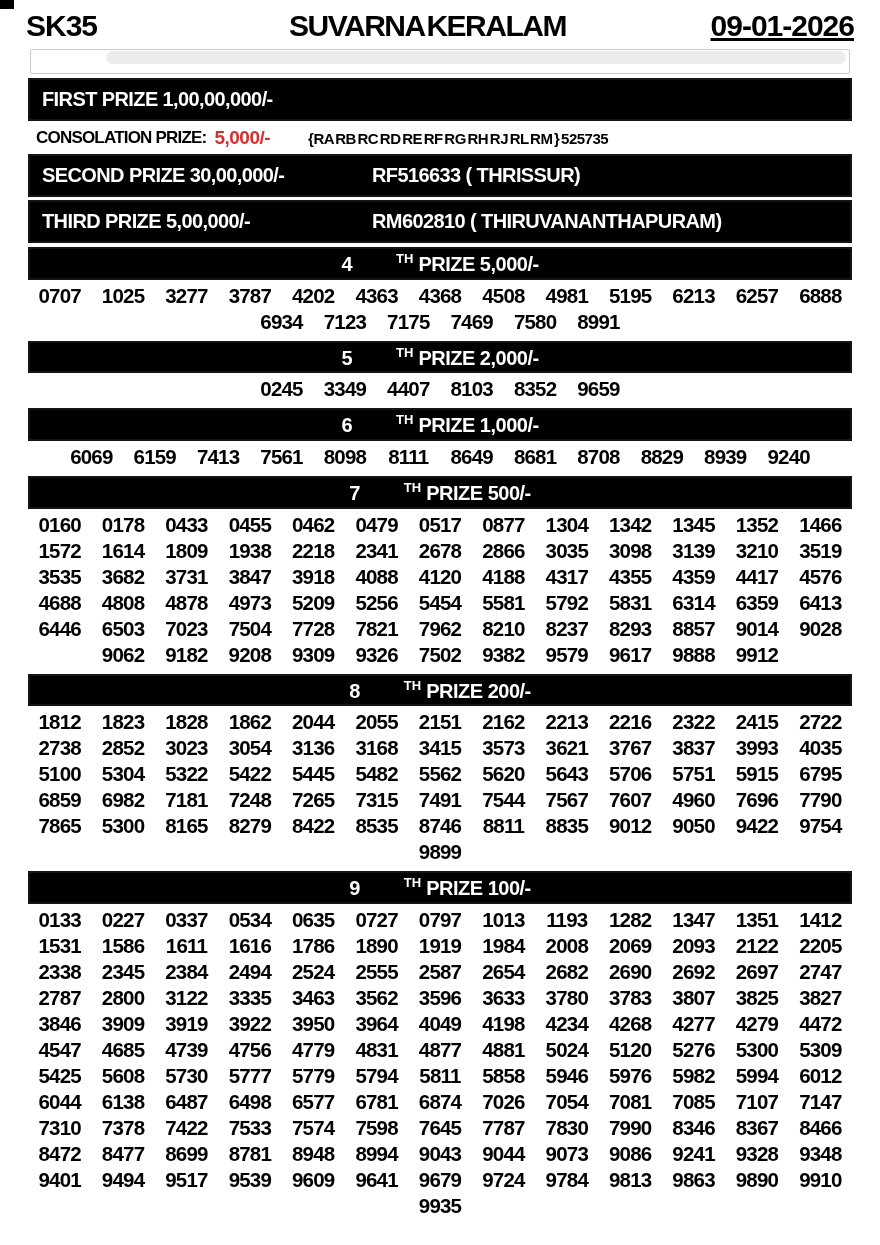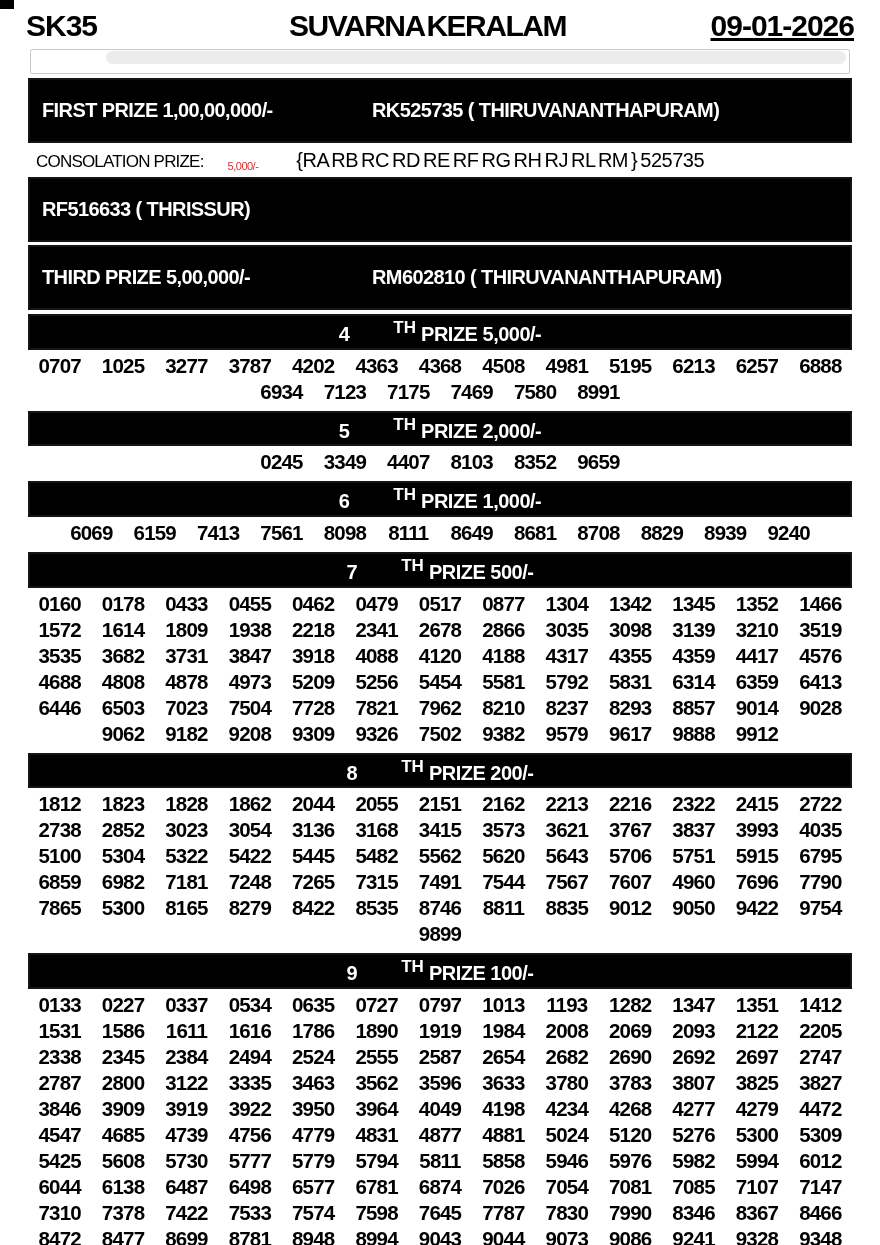--- a/index.html
+++ b/index.html
@@ -26,42 +26,42 @@
     border:1px solid #c9c9c9; border-radius:2px; position:relative; overflow:hidden;
   }
   .strip .thumb {
     position:absolute; top:1px; left:75px; right:3px; height:13px;
     background:#ececec; border-radius:7px;
   }
 
   
   .bar {
     background:#000; color:#fff; border:2px solid #151515;
-    margin:3px 0; padding:19px 12px; display:flex; align-items:center;
+    margin:3px 0; padding:8px 12px; display:flex; align-items:center;
     font-weight:bold; font-size:20px; letter-spacing:-0.6px; min-height:29px;
   }
   .bar .lbl { width:330px; }
   .bar .win { flex:1; }
 
   
   .consolation {
-    display:flex; align-items:flex-end; padding:3px 12px 2px 8px;
-    font-weight:normal; min-height:26px;
+    display:flex; align-items:center; padding:3px 12px 2px 8px;
+    font-weight:bold; min-height:26px;
   }
   .consolation .c-lbl { font-size:17px; letter-spacing:-0.8px; }
-  .consolation .c-amt { font-size:11px; margin-left:24px; letter-spacing:-0.5px; }
-  .consolation .c-series { font-size:20px; margin-left:38px; letter-spacing:-0.5px; word-spacing:-2px; }
+  .consolation .c-amt { font-size:19px; margin-left:8px; letter-spacing:-0.5px; }
+  .consolation .c-series { font-size:15px; margin-left:38px; letter-spacing:-0.5px; word-spacing:-2px; }
 
   
   .sec-bar {
     background:#000; color:#fff; border:2px solid #151515;
     margin:4px 0 2px 0; padding:2px 0; text-align:center;
     font-weight:bold; font-size:20px; letter-spacing:-0.5px; min-height:28px;
   }
-  .sec-bar sup { font-size:17px; vertical-align:super; letter-spacing:0;margin-left:44px; }
+  .sec-bar sup { font-size:13px; vertical-align:super; letter-spacing:0;margin-left:44px; }
 
   
   .rows { padding:1px 0 2px 0; }
   .num-row { display:flex; justify-content:center; height:26px; }
   .num-cell {
     width:63.4px; text-align:center; font-weight:bold; font-size:20.5px;
     letter-spacing:-0.8px; line-height:26px;
   }
 </style>
 </head>
@@ -75,30 +75,30 @@
   <div class="date">09-01-2026</div>
 </div>
 
 <div class="page">
   <div class="strip">
     <div class="thumb"></div>
   </div>
 
   <div class="bar">
     <span class="lbl">FIRST PRIZE 1,00,00,000/-</span>
-    <span class="win">RK525735 ( THIRUVANANTHAPURAM)</span>
   </div>
 
   <div class="consolation">
     <span class="c-lbl">CONSOLATION PRIZE:</span>
     <span class="c-amt" style="color: rgb(211, 47, 47);">5,000/-</span>
     <span class="c-series">{RA RB RC RD RE RF RG RH RJ RL RM } 525735</span>
   </div>
 
   <div class="bar">
+    <span class="lbl">SECOND PRIZE 30,00,000/-</span>
     <span class="win">RF516633 ( THRISSUR)</span>
   </div>
 
   <div class="bar">
     <span class="lbl">THIRD PRIZE 5,00,000/-</span>
     <span class="win">RM602810 ( THIRUVANANTHAPURAM)</span>
   </div>
 
   <div id="sections">
   <div class="section">

